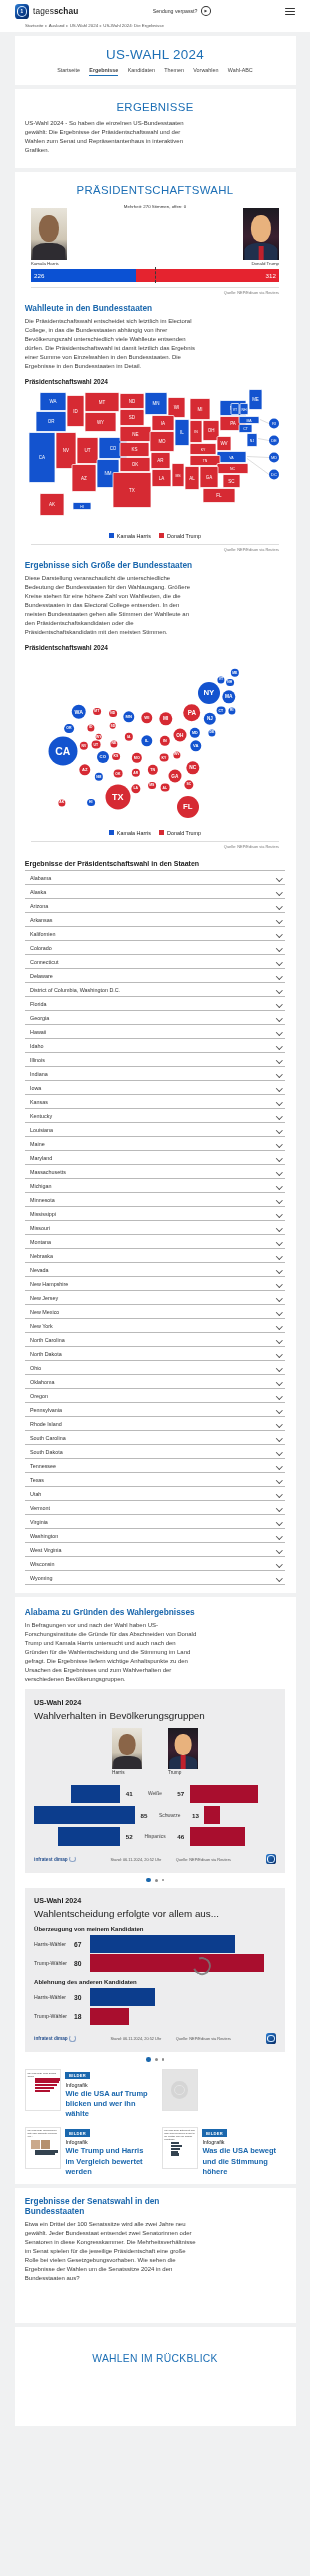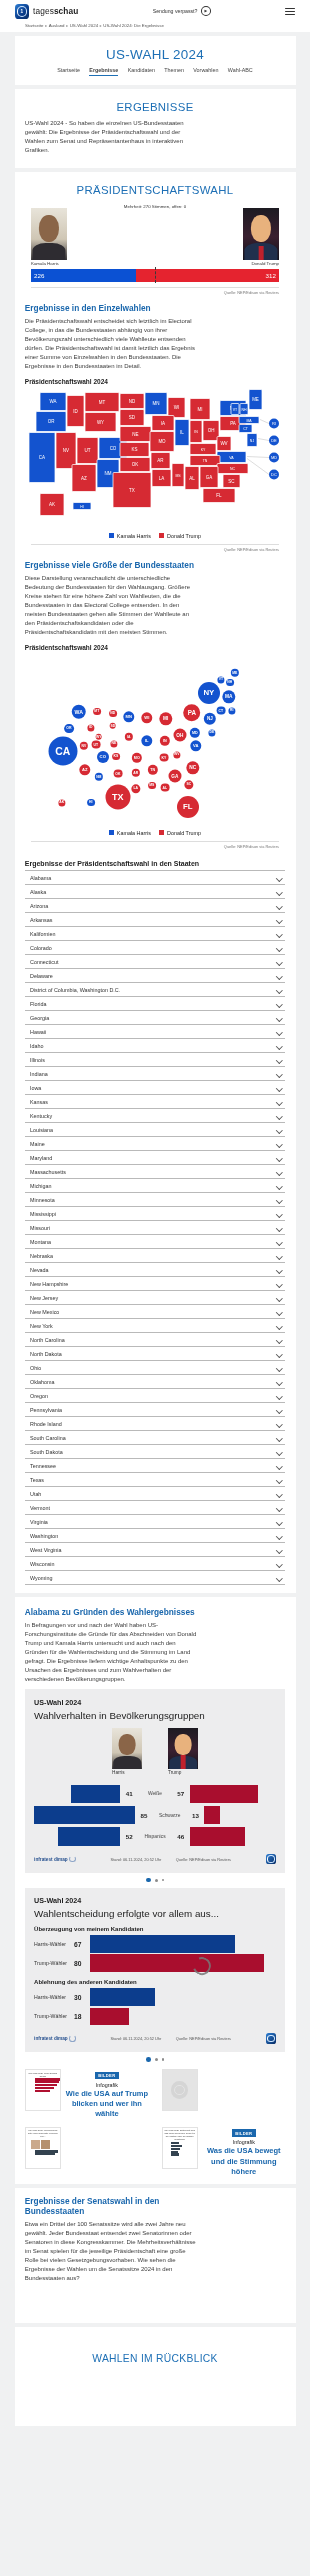--- a/index.html
+++ b/index.html
@@ -88,21 +88,21 @@
   .dot.a{width:4.7px;height:4.7px;background:#1a67ad;}
   .dot.b{width:3.1px;height:3.1px;}
   .dot.c{width:2.1px;height:2.1px;}
   .grouplbl{font-size:6px;font-weight:bold;color:#1d1d1d;margin:7.2px 0 3.1px 0;}
   .dec-row{display:flex;align-items:center;height:17.6px;margin:1.6px 0;}
   .dec-row .rl{width:40px;font-size:5.2px;color:#333;}
   .dec-row .rv{width:15.5px;font-size:6.7px;font-weight:bold;color:#1d1d1d;}
   .dec-row .bar{height:17.6px;position:relative;}
   .spin{position:absolute;width:17.6px;height:17.6px;border:2.1px solid rgba(120,120,120,.85);border-left-color:transparent;border-radius:50%;left:103px;top:2.1px;transform:rotate(25deg);box-sizing:border-box;}
   
-  .tgrid{display:grid;grid-template-columns:1fr 1fr;gap:7.2px 13.4px;margin-top:7.2px;text-align:center;}
+  .tgrid{display:grid;grid-template-columns:1fr 1fr;gap:7.2px 13.4px;margin-top:7.2px;}
   .teaser{display:flex;gap:4.7px;}
   .thumb{width:36px;height:42px;background:#fff;border:0.5px solid #e2e2e2;flex:0 0 auto;position:relative;overflow:hidden;padding:1.6px;box-sizing:border-box;}
   .thumb.gray{background:#e4e4e4;display:flex;align-items:center;justify-content:center;}
   .thumb .cap{font-size:2.3px;color:#444;line-height:1.3;}
   .thumb .mb{height:2.1px;margin:0.8px 0 0 7.2px;background:#b01030;}
   .thumb .mbd{height:2.1px;margin:0.8px 0 0 7.2px;background:#33424f;}
   .thumb .faces{display:flex;gap:1.6px;margin:2.1px 0 1px 4.1px;}
   .thumb .face{width:8.3px;height:9.3px;background:#caa98c;}
   .thumb .face.f2{background:#b5916f;}
   .ghost-globe{width:17.6px;height:17.6px;border-radius:50%;background:#d5d5d5;position:relative;}
@@ -181,21 +181,21 @@
       <div class="b blue" id="ev-blue" style="flex: 226 1 0%; background: rgb(11, 81, 211);">
           <span>226</span>
         </div>
       <div class="b red" id="ev-red" style="flex: 312 1 0%; background: rgb(229, 35, 47);">
           <span>312</span>
         </div>
       <div class="evmark" id="evmark" style="left: 50.1859%;"></div>
     </div>
     <div class="srcline">Quelle: NEP/Edison via Reuters</div>
 
-    <h3 class="sub col">Ergebnisse in den Einzelwahlen</h3>
+    <h3 class="sub col">Wahlleute in den Bundesstaaten</h3>
     <p class="body col">Die Präsidentschaftswahl entscheidet sich letztlich im Electoral College, in das die Bundesstaaten abhängig von ihrer Bevölkerungszahl unterschiedlich viele Wahlleute entsenden dürfen. Die Präsidentschaftswahl ist damit letztlich das Ergebnis einer Summe von Einzelwahlen in den Bundesstaaten. Die Ergebnisse in den Bundesstaaten im Detail.</p>
     <div class="kickerlabel">Präsidentschaftswahl 2024</div>
 
     <svg id="usmap" width="260" height="140" viewBox="0 0 520 278" style="display:block;margin:0 auto;">
         <g>
           <rect x="30" y="8" width="52" height="36" rx="2" fill="#1353cf" stroke="#ffffff" stroke-width="1.5"></rect>
           <text x="56" y="29" text-anchor="middle" fill="#fff" font-size="9" font-family="&quot;Liberation Sans&quot;,sans-serif">WA</text>
         </g>
         <g>
           <rect x="84" y="14" width="34" height="62" rx="2" fill="#d62a33" stroke="#ffffff" stroke-width="1.5"></rect>
@@ -401,21 +401,21 @@
           <circle cx="498" cy="172" r="10" fill="#1353cf"></circle>
           <text x="498" y="175" text-anchor="middle" fill="#fff" font-size="8" font-family="&quot;Liberation Sans&quot;,sans-serif">DC</text>
         </g>
       </svg>
     <div class="legend">
       <span><span class="sw" id="lg1" style="background: rgb(19, 83, 207);"></span><span>Kamala Harris</span></span>
       <span><span class="sw" id="lg2" style="background: rgb(214, 42, 51);"></span><span>Donald Trump</span></span>
     </div>
     <div class="srcline">Quelle: NEP/Edison via Reuters</div>
 
-    <h3 class="sub col">Ergebnisse viele Größe der Bundesstaaten</h3>
+    <h3 class="sub col">Ergebnisse sich Größe der Bundesstaaten</h3>
     <p class="body col">Diese Darstellung veranschaulicht die unterschiedliche Bedeutung der Bundesstaaten für den Wahlausgang. Größere Kreise stehen für eine höhere Zahl von Wahlleuten, die die Bundesstaaten in das Electoral College entsenden. In den meisten Bundesstaaten gehen alle Stimmen der Wahlleute an den Präsidentschaftskandidaten oder die Präsidentschaftskandidatin mit den meisten Stimmen.</p>
     <div class="kickerlabel">Präsidentschaftswahl 2024</div>
 
     <div class="bubblewrap" id="bubbles">
         <div class="bub" style="left: 210px; top: 18px; width: 8.3px; height: 8.3px; background: rgb(19, 83, 207); font-size: 3.4px;">ME</div>
         <div class="bub" style="left: 196px; top: 25px; width: 7.2px; height: 7.2px; background: rgb(19, 83, 207); font-size: 3.4px;">VT</div>
         <div class="bub" style="left: 205px; top: 28px; width: 7.8px; height: 7.8px; background: rgb(19, 83, 207); font-size: 3.4px;">NH</div>
         <div class="bub" style="left: 184px; top: 38px; width: 22px; height: 22px; background: rgb(19, 83, 207); font-size: 7.8px;">NY</div>
         <div class="bub" style="left: 204px; top: 42px; width: 13.4px; height: 13.4px; background: rgb(19, 83, 207); font-size: 4.8px;">MA</div>
         <div class="bub" style="left: 196px; top: 56px; width: 8.8px; height: 8.8px; background: rgb(19, 83, 207); font-size: 3.4px;">CT</div>
@@ -827,20 +827,21 @@
         <div class="teaser">
           <div class="thumb">
             <div class="cap">US-Wahl 2024 Überwiegend gute oder schlechte Meinung von...</div>
             <div class="faces">
               <div class="face"></div>
               <div class="face f2"></div>
             </div>
             <div class="mbd" style="width: 23px;"></div>
             <div class="mbd" style="width: 20.7px;"></div>
           </div>
+          <div><span class="badge">BILDER</span><div class="t-k">Infografik</div><div class="t-title">Wie Trump und Harris im Vergleich bewertet werden</div></div>
         </div>
         <div class="teaser">
           <div class="thumb">
             <div class="cap">US-Wahl 2024 Entwickelt sich das Land auf diesen Gebiet in die richtige oder die falsche Richtung?</div>
             <div class="mbd" style="width: 7.2px;"></div>
             <div class="mbd" style="width: 10.3px;"></div>
             <div class="mbd" style="width: 8.3px;"></div>
             <div class="mbd" style="width: 6.2px;"></div>
             <div class="mbd" style="width: 7.2px;"></div>
           </div>

